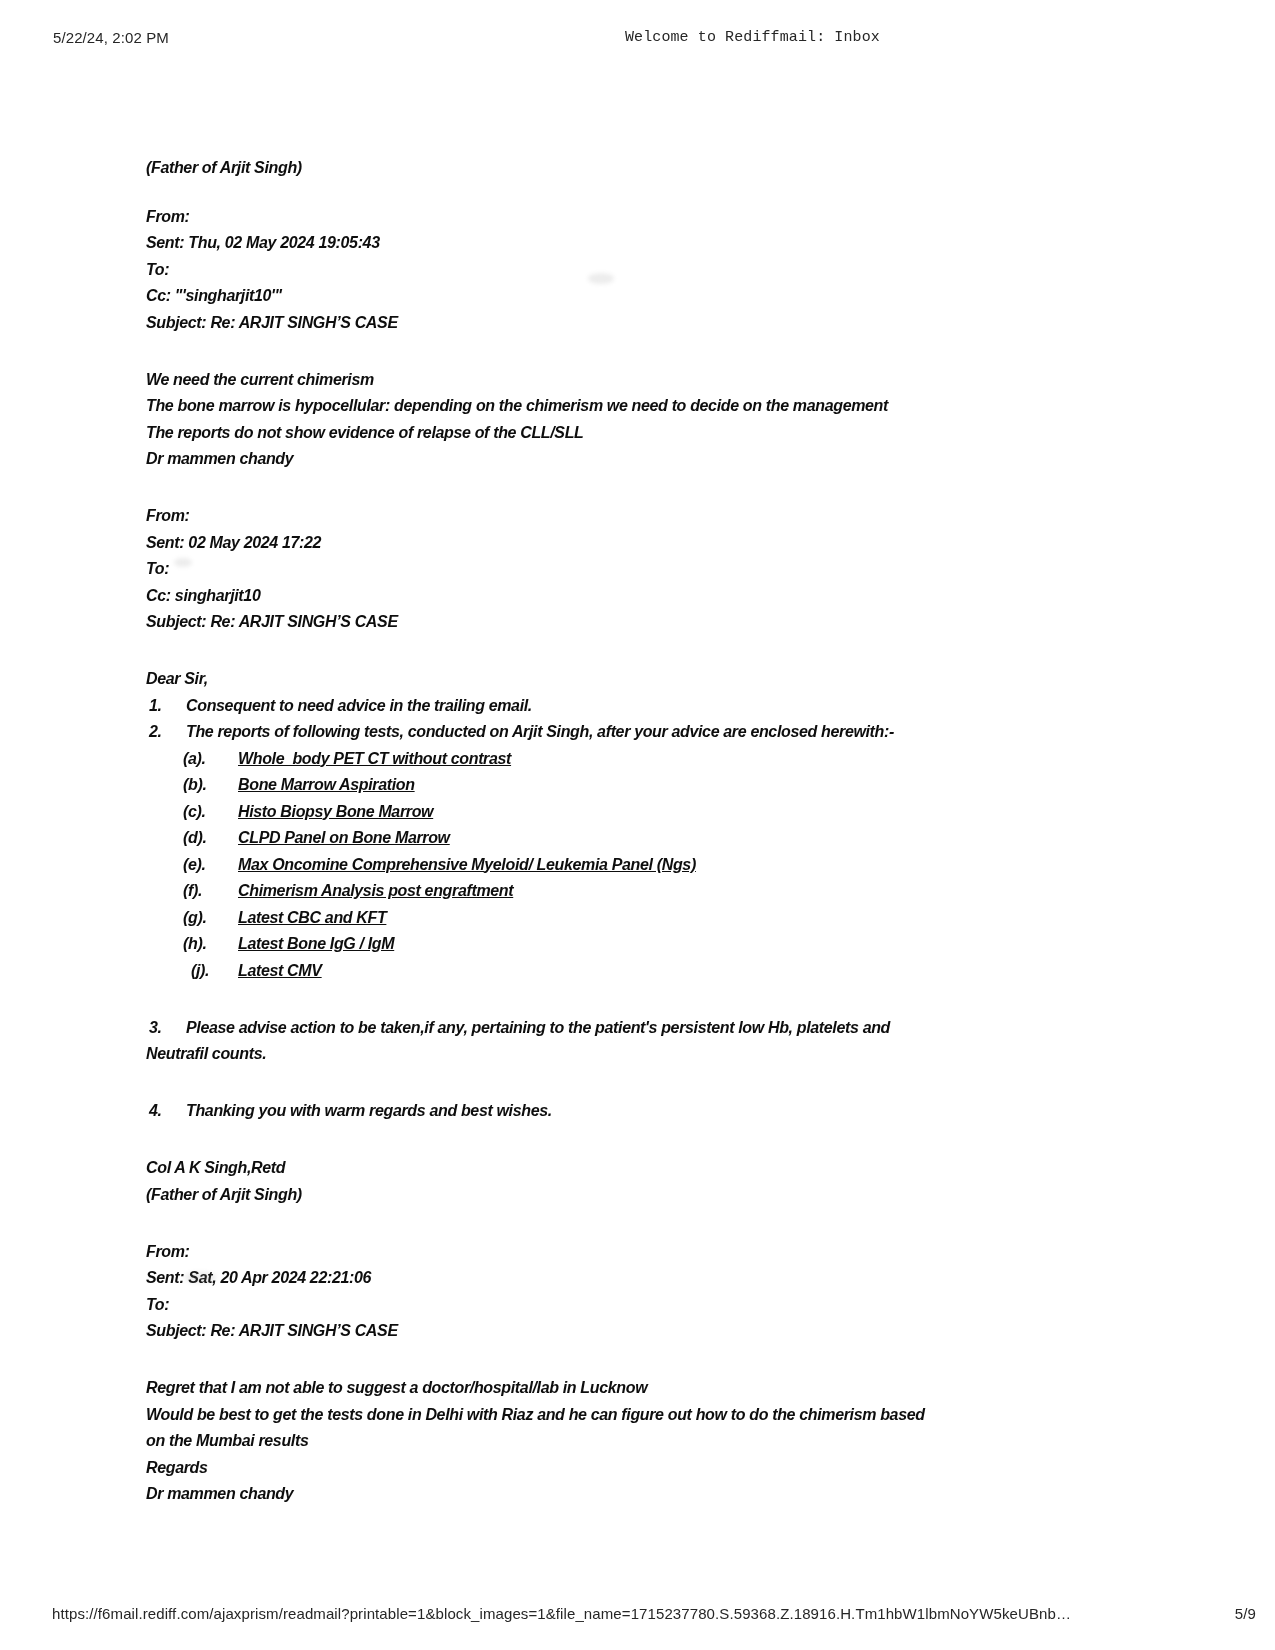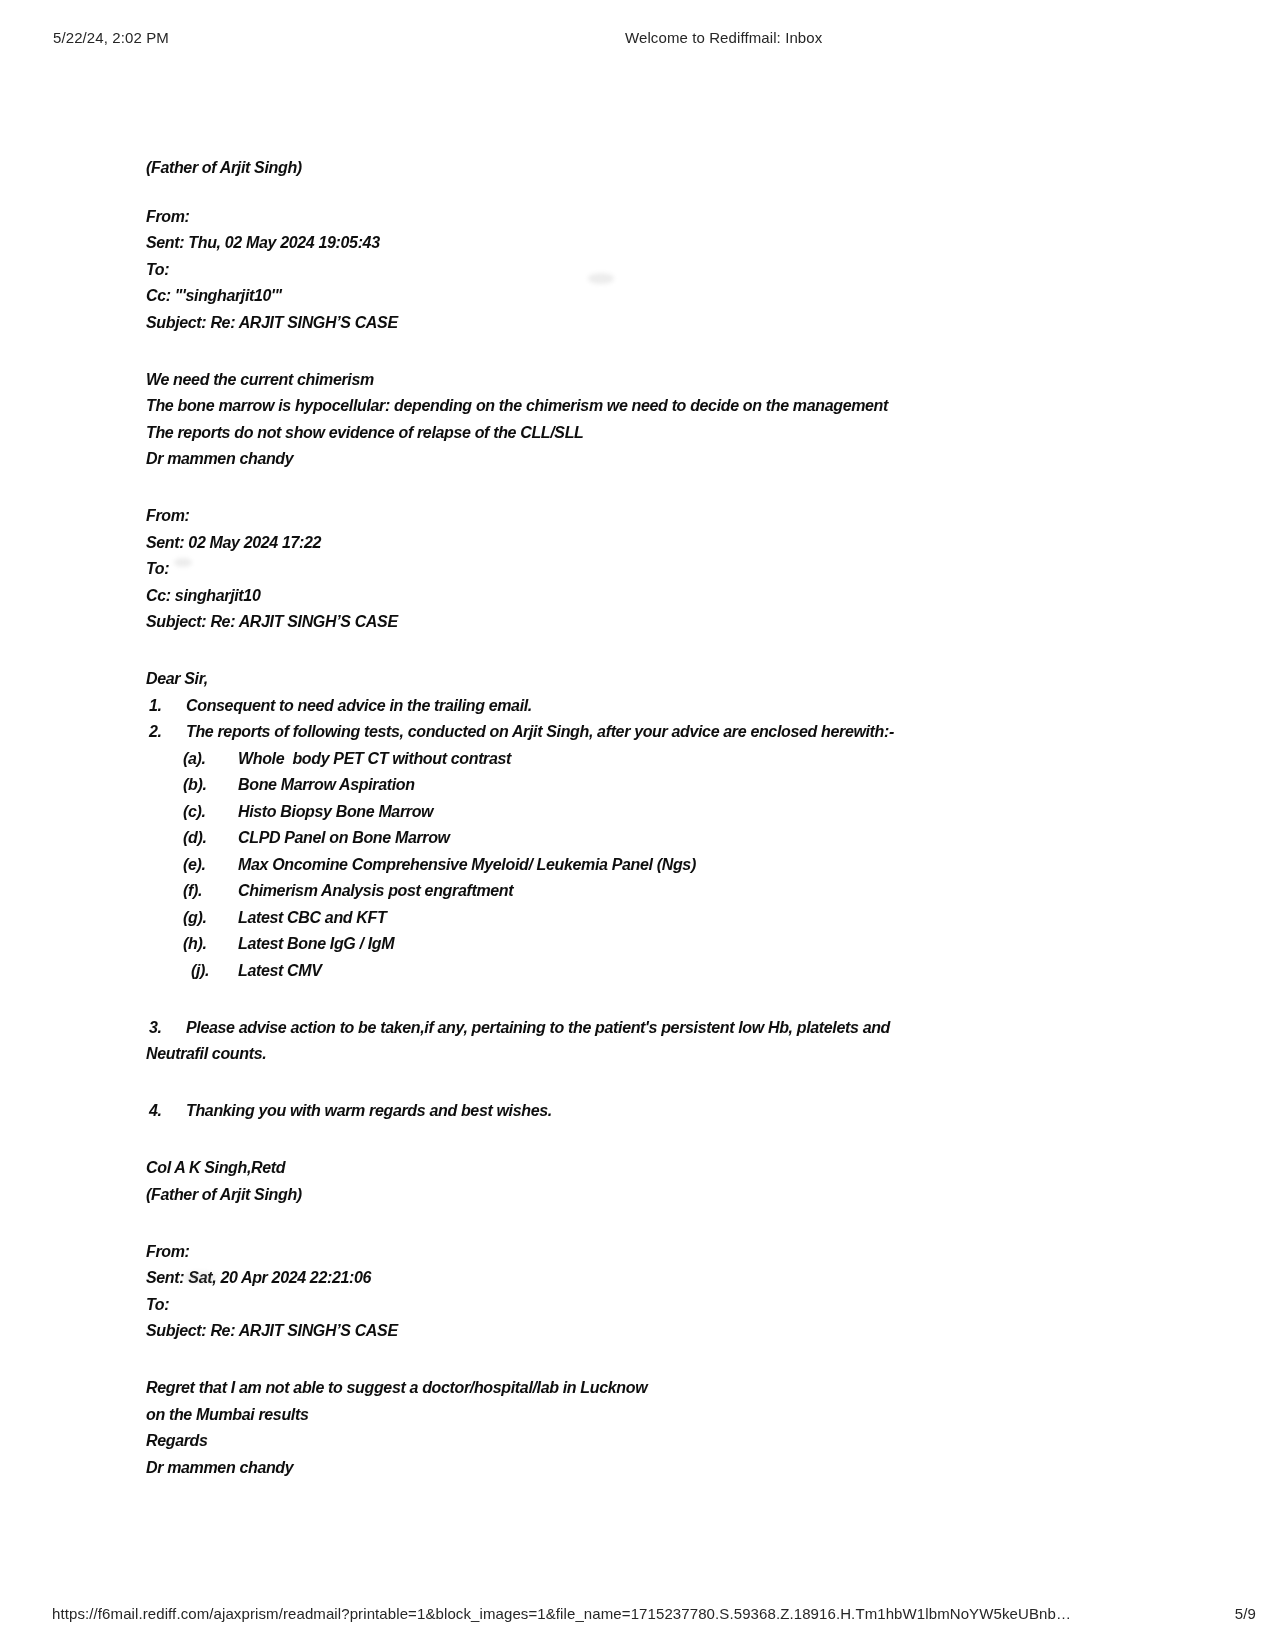--- a/index.html
+++ b/index.html
@@ -18,21 +18,21 @@
   
   .print-meta {
     position: absolute;
     font-size: 15px;
     line-height: 19px;
     color: #262626;
     white-space: nowrap;
     letter-spacing: 0.1px;
   }
   .hdr-date  { left: 53px;  top: 28px; }
-  .hdr-title { left: 625px; top: 28px; }
+  .hdr-title { left: 625px; top: 28px; font-family: Liberation Mono, monospace; }
   .ftr-url   { left: 52px;  top: 1604px; }
   .ftr-page  { right: 19px; top: 1604px; }
 
   
   .email-body {
     position: absolute;
     left: 146px;
     top: 155px;
     width: 1085px;
     font-family: "Liberation Sans", sans-serif;
@@ -54,21 +54,21 @@
   }
   .line .mk {
     position: absolute;
     top: 0;
     left: 3px;
   }
   .line.sub  .mk { left: 37px; }
   .line.subj .mk { left: 45px; }
   .line .tx { display: inline-block; }
   .line.num  .tx { padding-left: 40px; }
-  .line.sub  .tx, .line.subj .tx { padding-left: 92px; }
+  .line.sub  .tx, .line.subj .tx { padding-left: 92px; text-decoration: underline; }
 
   
   .smudge {
     position: absolute;
     background: #8f8f8f;
     opacity: 0.16;
     border-radius: 50%;
     filter: blur(2px);
   }
   .smudge.s1 { left: 588px; top: 273px;  width: 26px; height: 11px; }
@@ -134,20 +134,21 @@
         <div class="line"><span class="tx">(Father of Arjit Singh)</span></div>
       </div>
       <div class="group">
         <div class="line"><span class="tx">From:</span></div>
         <div class="line"><span class="tx">Sent: Sat, 20 Apr 2024 22:21:06</span></div>
         <div class="line"><span class="tx">To:</span></div>
         <div class="line"><span class="tx">Subject: Re: ARJIT SINGH’S CASE</span></div>
       </div>
       <div class="group">
         <div class="line"><span class="tx">Regret that I am not able to suggest a doctor/hospital/lab in Lucknow</span></div>
+        <div class="line"><span class="tx">Would be best to get the tests done in Delhi with Riaz and he can figure out how to do the chimerism based</span></div>
         <div class="line"><span class="tx">on the Mumbai results</span></div>
         <div class="line"><span class="tx">Regards</span></div>
         <div class="line"><span class="tx">Dr mammen chandy</span></div>
       </div>
     </div>
 
   <div class="smudge s1"></div>
   <div class="smudge s2"></div>
   <div class="smudge s3"></div>
 

